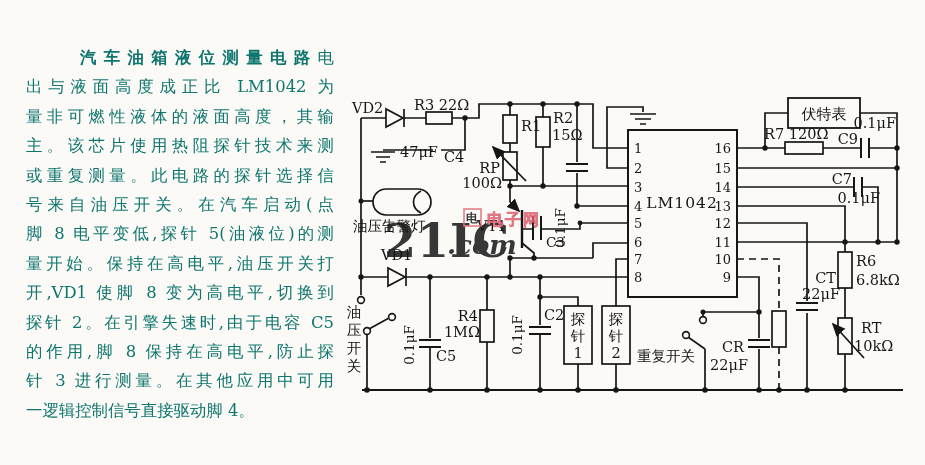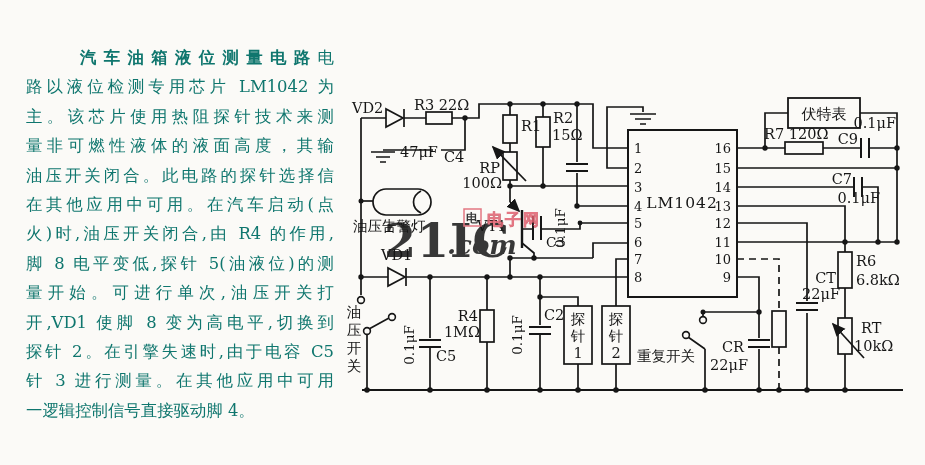--- a/index.html
+++ b/index.html
@@ -24,30 +24,30 @@
   .wm-net{font-size:16px;font-weight:bold;letter-spacing:2px;}
   .wm-logo{font-size:12px;font-weight:bold;}
 </style>
 </head>
 <body>
 
 <div class="page">
 
   <div class="article">
     <div class="tline first"><span class="b">汽车油箱液位测量电路</span><span>电</span></div>
-    <div class="tline">路以液位检测专用芯片 LM1042 为</div>
+    <div class="tline">出与液面高度成正比 LM1042 为</div>
+    <div class="tline">量非可燃性液体的液面高度，其输</div>
     <div class="tline">主。该芯片使用热阻探针技术来测</div>
-    <div class="tline">量非可燃性液体的液面高度，其输</div>
-    <div class="tline">油压开关闭合。此电路的探针选择信</div>
-    <div class="tline">在其他应用中可用。在汽车启动(点</div>
-    <div class="tline">火)时,油压开关闭合,由 R4 的作用,</div>
+    <div class="tline">或重复测量。此电路的探针选择信</div>
+    <div class="tline">号来自油压开关。在汽车启动(点</div>
     <div class="tline">脚 8 电平变低,探针 5(油液位)的测</div>
-    <div class="tline">量开始。可进行单次,油压开关打</div>
+    <div class="tline">量开始。保持在高电平,油压开关打</div>
     <div class="tline">开,VD1 使脚 8 变为高电平,切换到</div>
     <div class="tline">探针 2。在引擎失速时,由于电容 C5</div>
+    <div class="tline">的作用,脚 8 保持在高电平,防止探</div>
     <div class="tline">针 3 进行测量。在其他应用中可用</div>
     <div class="tline last">一逻辑控制信号直接驱动脚 4。</div>
   </div>
 
   <svg width="925" height="465" viewBox="0 0 925 465" style="position:absolute;left:0;top:0;">
     <defs>
       <marker id="arr" markerWidth="9" markerHeight="8" refX="7" refY="3.5" orient="auto">
         <path d="M0,0 L8,3.5 L0,7 Z" fill="#161616"></path>
       </marker>
     </defs>

